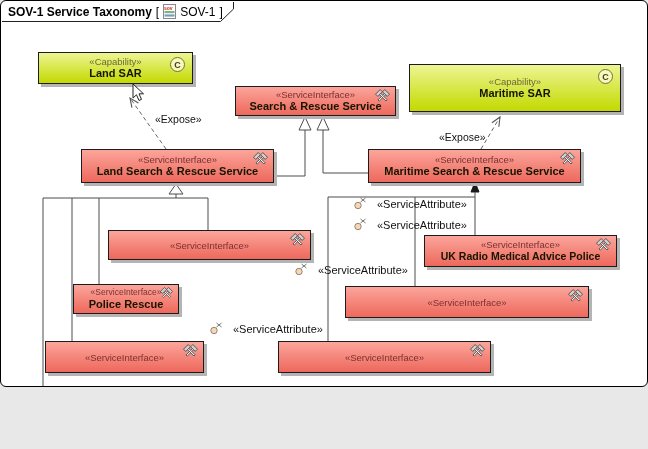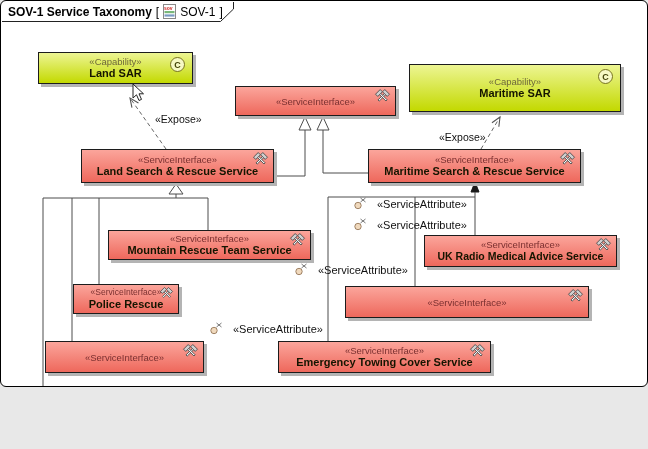--- a/index.html
+++ b/index.html
@@ -99,20 +99,21 @@
   </div>
 
   <div class="node cap" style="left:408px;top:63px;width:212px;height:48px">
     <div class="stereo">«Capability»</div>
     <div class="nname">Maritime SAR</div>
     <div class="cicon">C</div>
   </div>
 
   <div class="node si" style="left:234px;top:85px;width:161px;height:30px">
     <div class="stereo">«ServiceInterface»</div>
+    <div class="nname">Search &amp; Rescue Service</div>
     <span class="tools"><svg width="17" height="15" viewBox="0 0 18 16">
           <g stroke="#4a4a4a" stroke-width="0.9">
             <g transform="rotate(45 9 8)">
               <rect x="8.2" y="3" width="1.8" height="11" fill="#f5f5f5"></rect>
               <rect x="5.5" y="1" width="7" height="3.4" fill="#cfcfcf"></rect>
             </g>
             <g transform="rotate(-45 9 8)">
               <rect x="8.2" y="3" width="1.8" height="11" fill="#f5f5f5"></rect>
               <rect x="5.5" y="1" width="7" height="3.4" fill="#cfcfcf"></rect>
             </g>
@@ -149,38 +150,37 @@
             <g transform="rotate(-45 9 8)">
               <rect x="8.2" y="3" width="1.8" height="11" fill="#f5f5f5"></rect>
               <rect x="5.5" y="1" width="7" height="3.4" fill="#cfcfcf"></rect>
             </g>
           </g>
         </svg></span>
   </div>
 
   <div class="node si" style="left:107px;top:229px;width:203px;height:30px">
     <div class="stereo">«ServiceInterface»</div>
-    <div class="nname">Mountain Rescue Team Service</div>
     <span class="tools"><svg width="17" height="15" viewBox="0 0 18 16">
           <g stroke="#4a4a4a" stroke-width="0.9">
             <g transform="rotate(45 9 8)">
               <rect x="8.2" y="3" width="1.8" height="11" fill="#f5f5f5"></rect>
               <rect x="5.5" y="1" width="7" height="3.4" fill="#cfcfcf"></rect>
             </g>
             <g transform="rotate(-45 9 8)">
               <rect x="8.2" y="3" width="1.8" height="11" fill="#f5f5f5"></rect>
               <rect x="5.5" y="1" width="7" height="3.4" fill="#cfcfcf"></rect>
             </g>
           </g>
         </svg></span>
   </div>
 
   <div class="node si" style="left:423px;top:234px;width:193px;height:32px">
     <div class="stereo">«ServiceInterface»</div>
-    <div class="nname" style="font-size:10.5px">UK Radio Medical Advice Service</div>
+    <div class="nname" style="font-size:10.5px">UK Radio Medical Advice Police</div>
     <span class="tools"><svg width="17" height="15" viewBox="0 0 18 16">
           <g stroke="#4a4a4a" stroke-width="0.9">
             <g transform="rotate(45 9 8)">
               <rect x="8.2" y="3" width="1.8" height="11" fill="#f5f5f5"></rect>
               <rect x="5.5" y="1" width="7" height="3.4" fill="#cfcfcf"></rect>
             </g>
             <g transform="rotate(-45 9 8)">
               <rect x="8.2" y="3" width="1.8" height="11" fill="#f5f5f5"></rect>
               <rect x="5.5" y="1" width="7" height="3.4" fill="#cfcfcf"></rect>
             </g>
@@ -232,21 +232,20 @@
             <g transform="rotate(-45 9 8)">
               <rect x="8.2" y="3" width="1.8" height="11" fill="#f5f5f5"></rect>
               <rect x="5.5" y="1" width="7" height="3.4" fill="#cfcfcf"></rect>
             </g>
           </g>
         </svg></span>
   </div>
 
   <div class="node si" style="left:277px;top:340px;width:213px;height:32px">
     <div class="stereo">«ServiceInterface»</div>
-    <div class="nname">Emergency Towing Cover Service</div>
     <span class="tools"><svg width="17" height="15" viewBox="0 0 18 16">
           <g stroke="#4a4a4a" stroke-width="0.9">
             <g transform="rotate(45 9 8)">
               <rect x="8.2" y="3" width="1.8" height="11" fill="#f5f5f5"></rect>
               <rect x="5.5" y="1" width="7" height="3.4" fill="#cfcfcf"></rect>
             </g>
             <g transform="rotate(-45 9 8)">
               <rect x="8.2" y="3" width="1.8" height="11" fill="#f5f5f5"></rect>
               <rect x="5.5" y="1" width="7" height="3.4" fill="#cfcfcf"></rect>
             </g>

